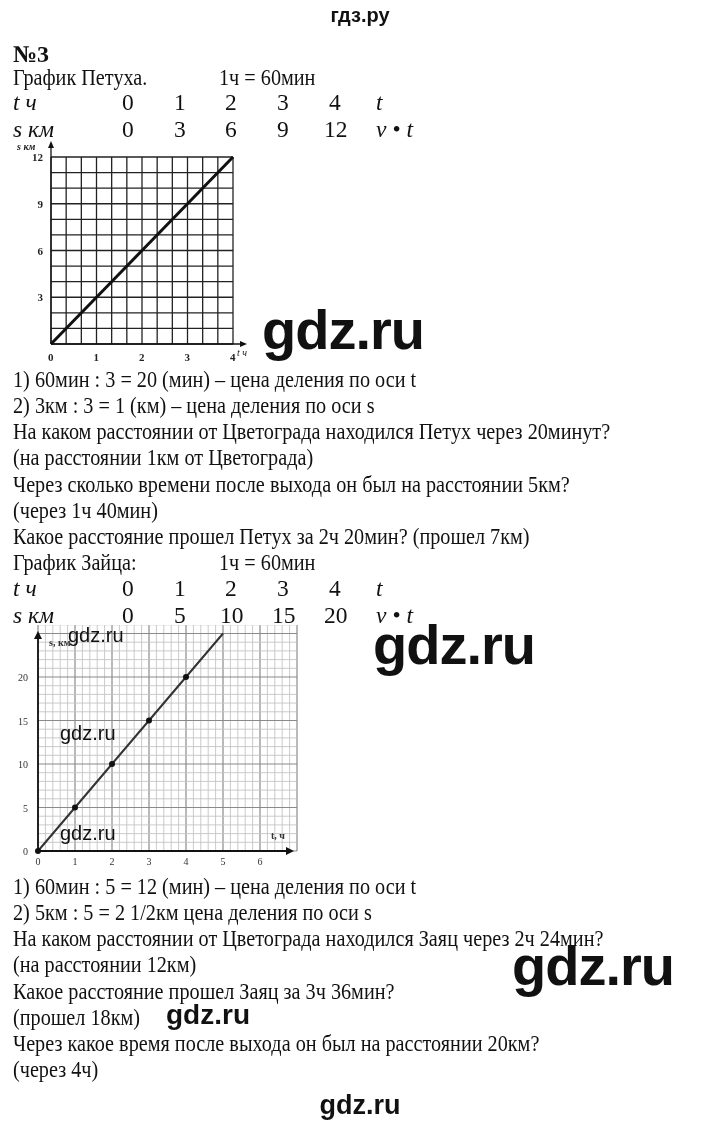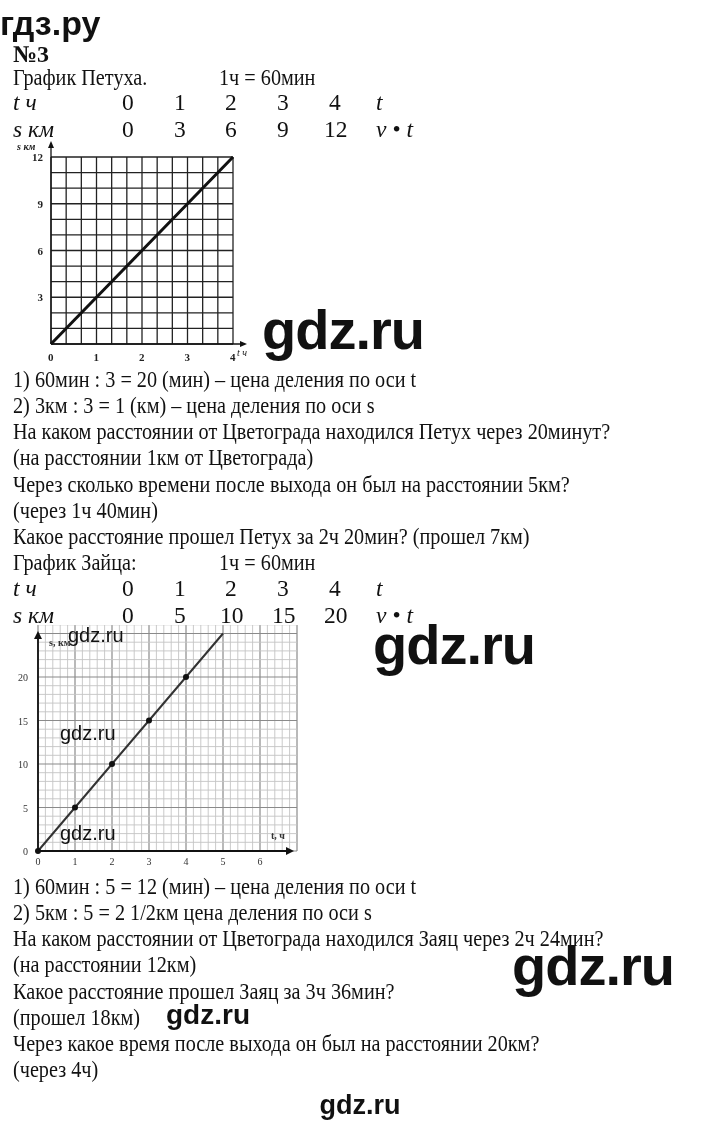--- a/index.html
+++ b/index.html
@@ -1,20 +1,20 @@
 <!DOCTYPE html>
 <html><head>
 <meta charset="utf-8">
 <style>
   html, body { margin: 0; padding: 0; background: #ffffff; }
   body { width: 720px; height: 1127px; position: relative; overflow: hidden; color: #111111; }
   .serif { font-family: "Liberation Serif", "DejaVu Serif", serif; }
   .sans { font-family: "Liberation Sans", "DejaVu Sans", sans-serif; }
   .abs { position: absolute; white-space: nowrap; }
-  .site-header { top: 4px; left: 0; width: 720px; font-size: 34px; font-weight: bold; }
+  .site-header { top: 4px; left: 0; width: 720px; text-align: center; font-size: 20px; font-weight: bold; }
   .task-no { left: 13px; top: 41px; font-size: 24px; font-weight: bold; }
   .line { left: 13px; font-size: 23.5px; line-height: 26px; transform: scaleX(0.86); transform-origin: left top; }
   .trow { left: 13px; font-size: 23.5px; height: 26px; }
   .trow span { position: absolute; top: 0; }
   .ital { font-style: italic; }
   .wm-big { font-size: 56px; font-weight: bold; letter-spacing: -1px; }
   .wm-small { font-size: 20px; }
   .wm-mid { font-size: 28px; font-weight: bold; }
   svg text { font-family: "Liberation Serif", "DejaVu Serif", serif; }
 </style>

